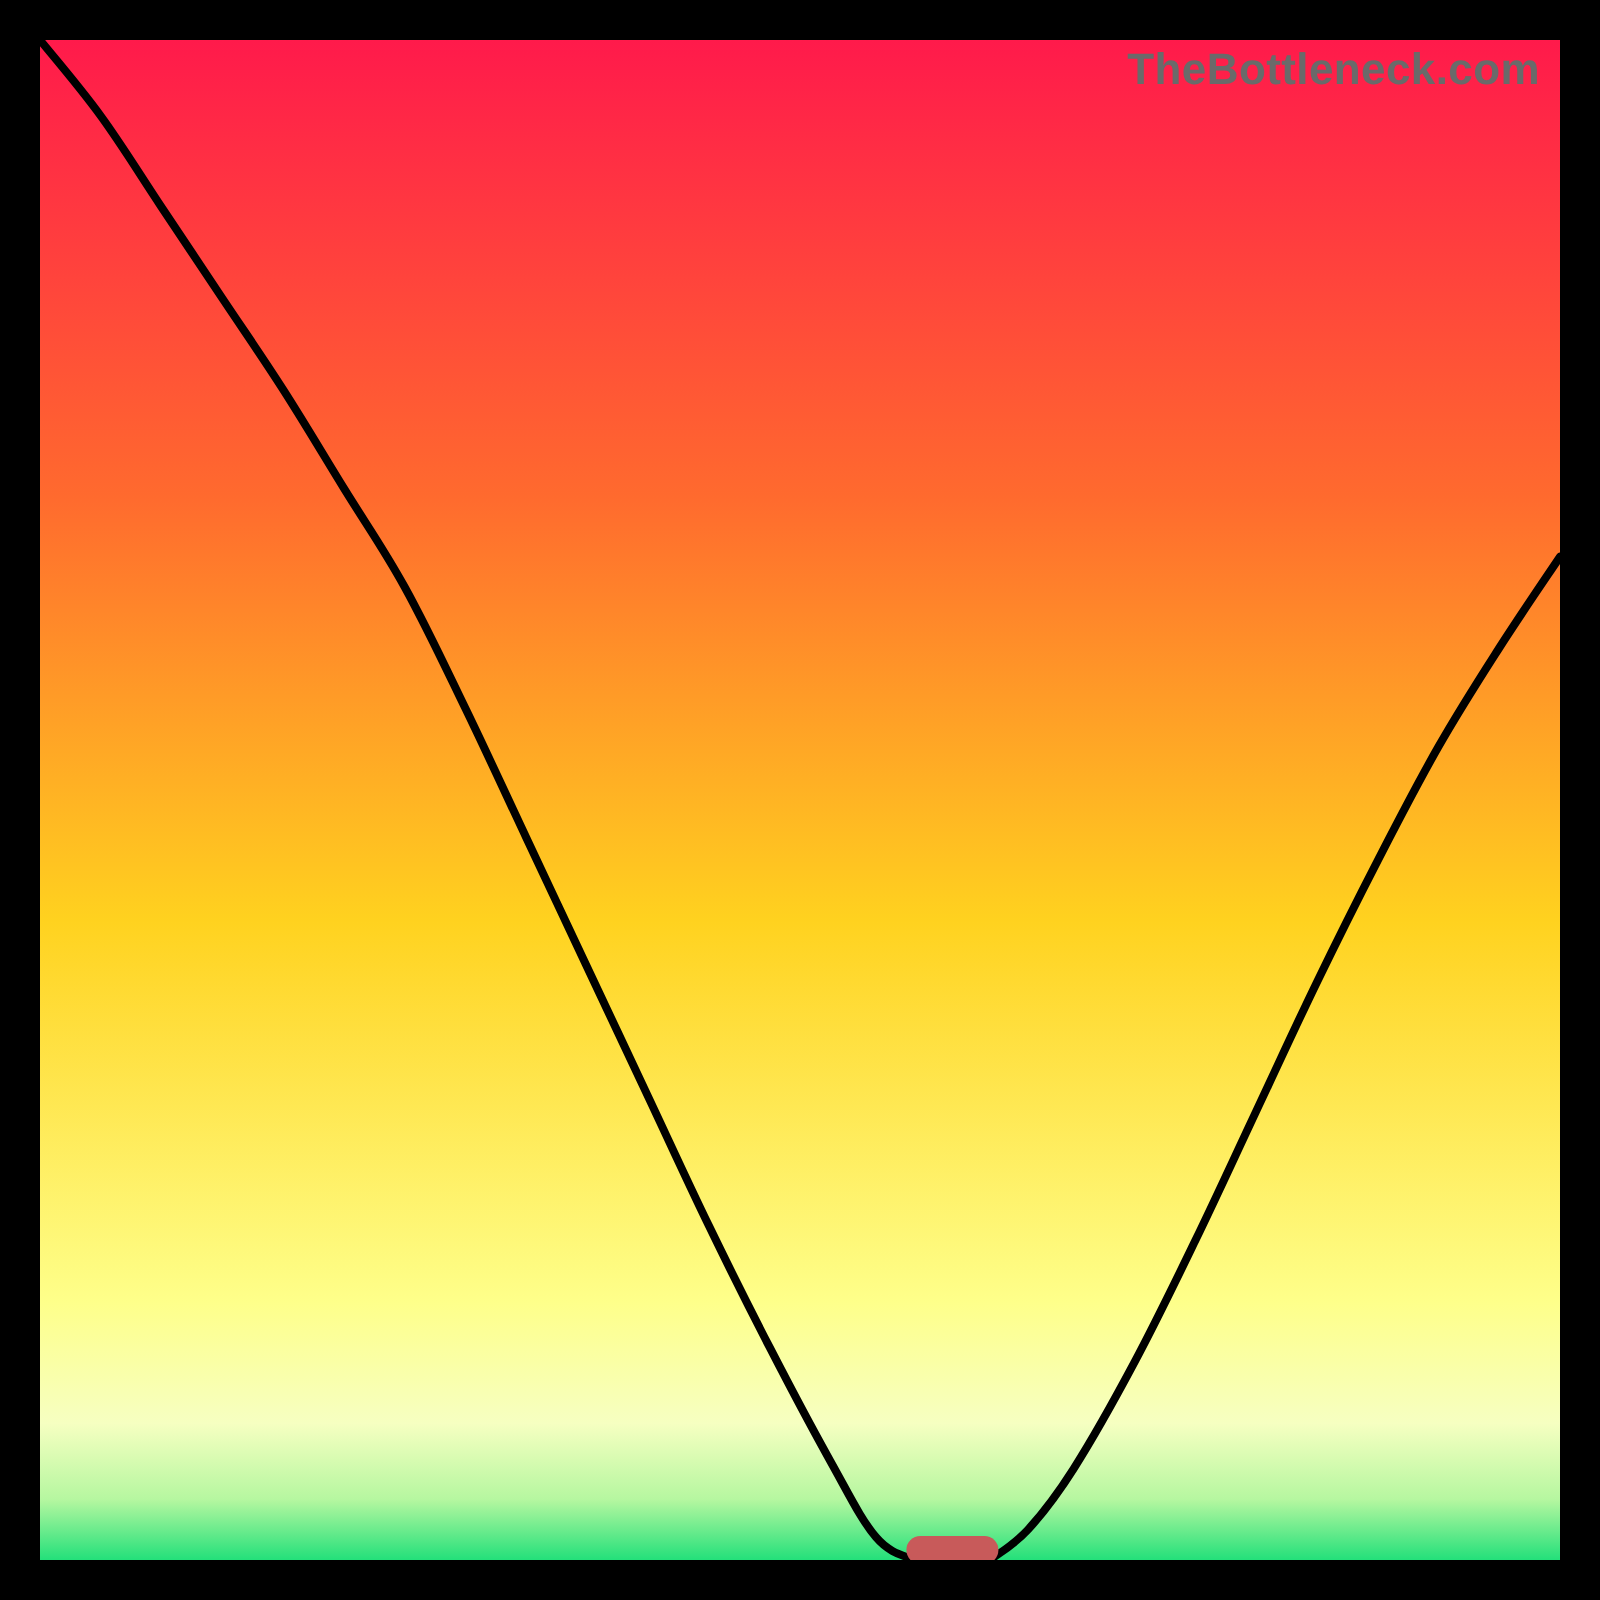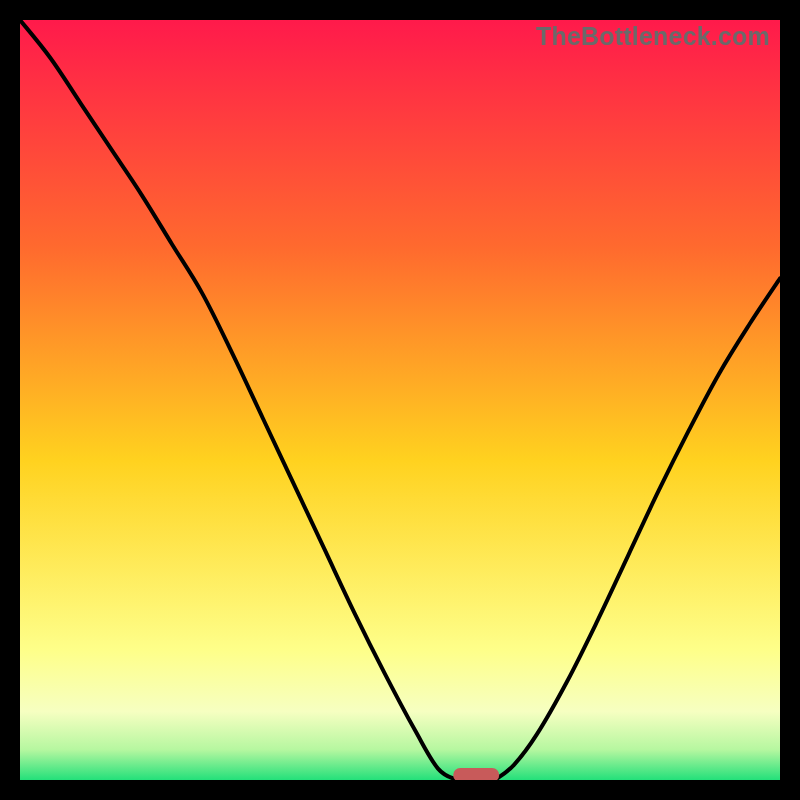--- a/index.html
+++ b/index.html
@@ -29,21 +29,21 @@
   .gradient {
     position: absolute;
     left: 0; top: 0; right: 0; bottom: 0;
     
   }
   .watermark {
     position: absolute;
     top: 2px;
     right: 10px;
     font-family: Arial, Helvetica, sans-serif;
-    font-size: 25px;
+    font-size: 22px;
     font-weight: 600;
     color: #6a6a6a;
     letter-spacing: 0.2px;
   }
   svg.curve {
     position: absolute;
     left: 0; top: 0;
   }
   .marker {
     position: absolute;

